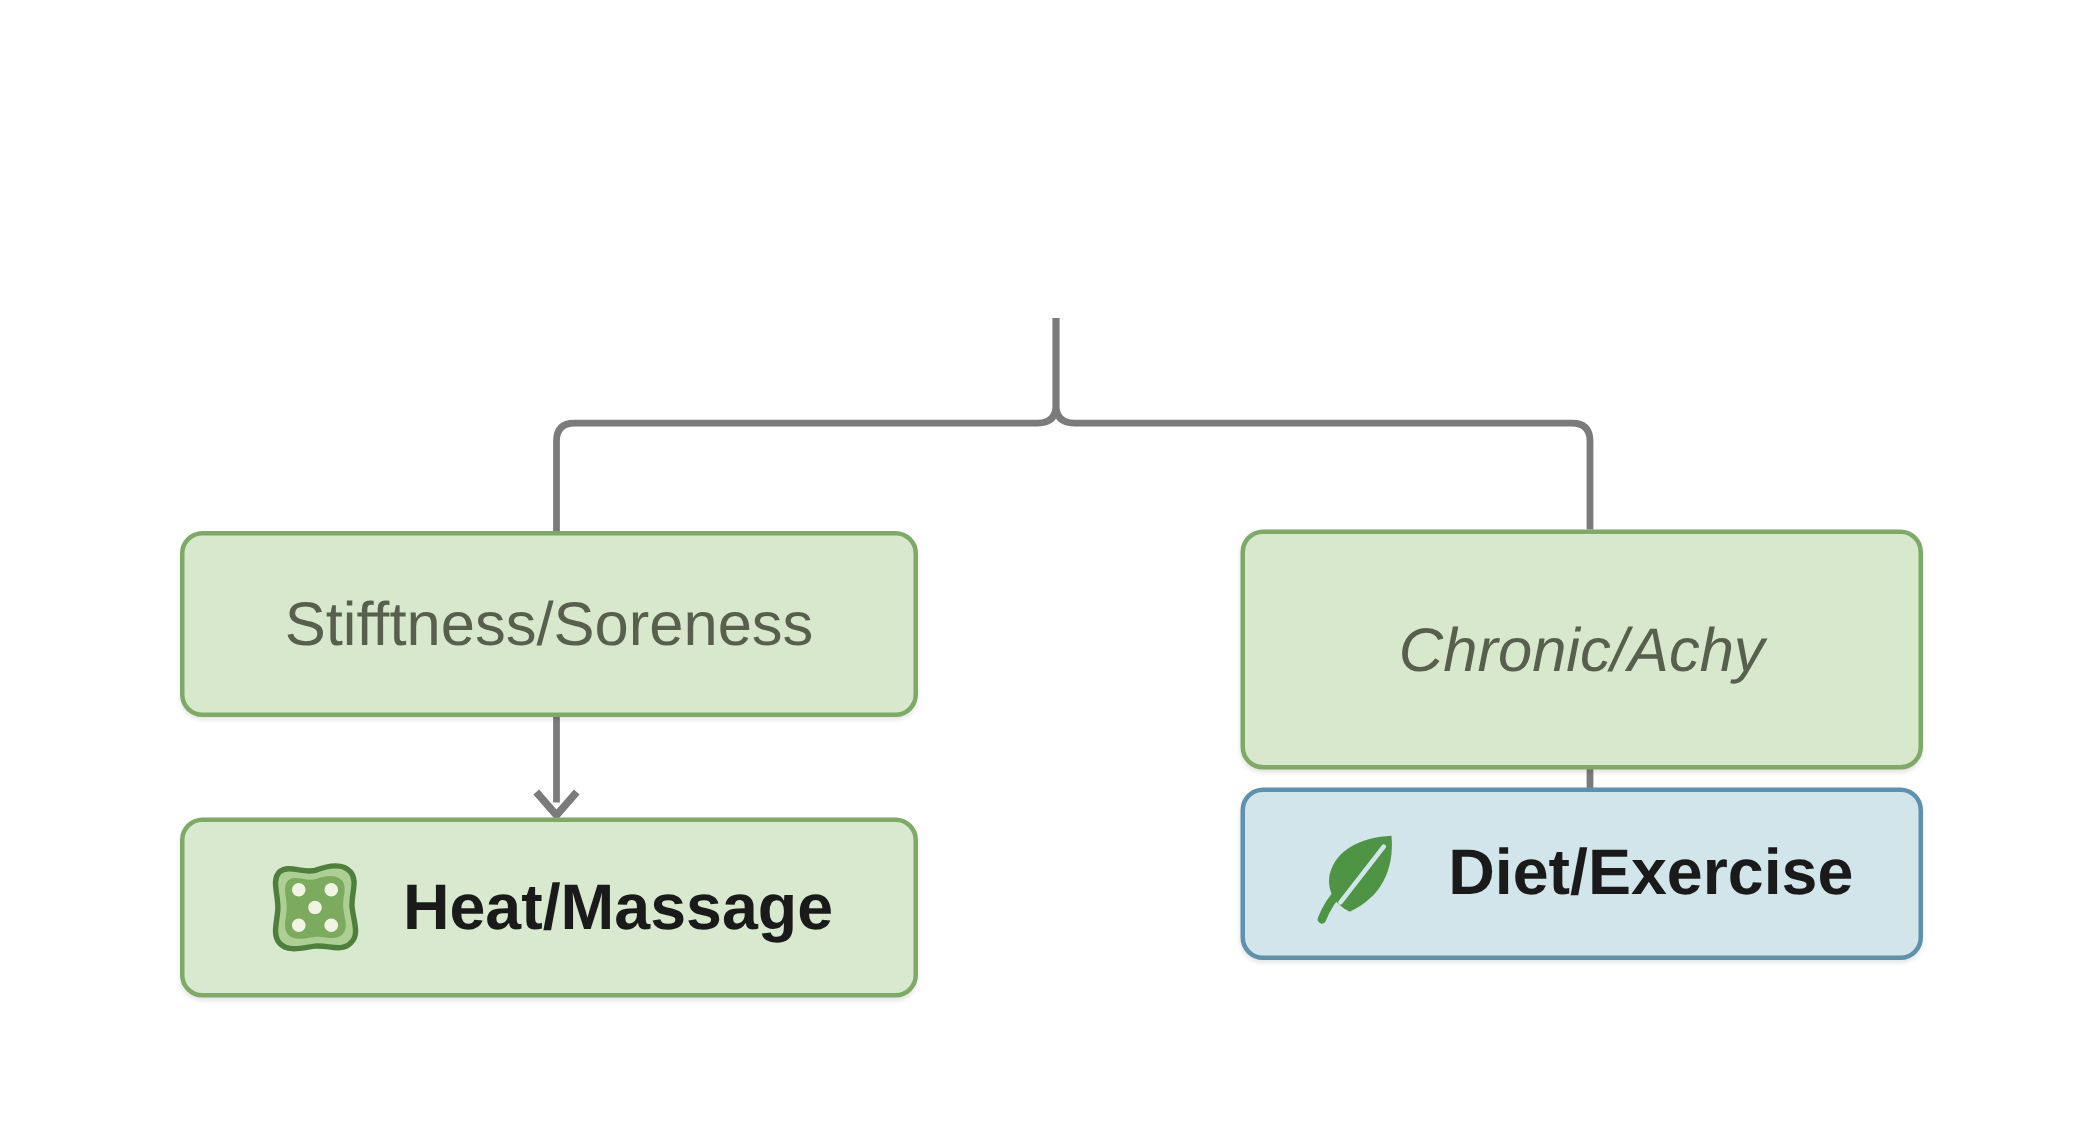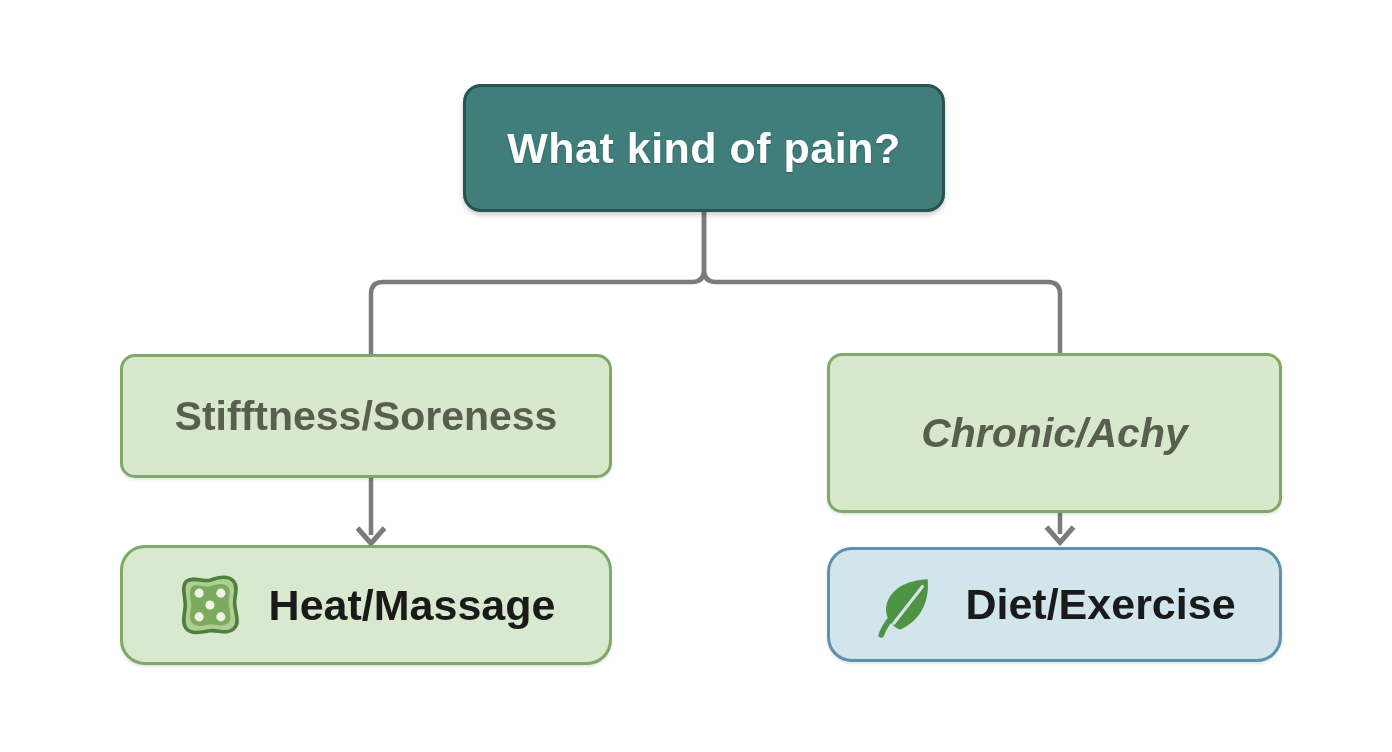--- a/index.html
+++ b/index.html
@@ -44,35 +44,35 @@
     background: #d7e8cc;
     border: 3px solid #7fa966;
     border-radius: 15px;
     box-shadow: 0 2px 3px rgba(0,0,0,0.10);
   }
   .branch-left  { left: 120px; top: 354px; width: 492px; height: 124px; }
   .branch-right { left: 827px; top: 353px; width: 455px; height: 160px; }
   .branch-label {
     color: #585f4e;
     font-size: 41px;
-    font-weight: 700;
+    font-weight: 400;
   }
   .italic { font-style: italic; }
   .node-outcome {
-    border-radius: 25px;
+    border-radius: 15px;
     gap: 26px;
     box-shadow: 0 2px 3px rgba(0,0,0,0.10);
   }
   .outcome-left {
     left: 120px; top: 545px; width: 492px; height: 120px;
     background: #d8e9cf;
     border: 3px solid #7fa966;
   }
   .outcome-right {
-    left: 827px; top: 547px; width: 455px; height: 115px;
+    left: 827px; top: 525px; width: 455px; height: 115px;
     background: #d2e5ea;
     border: 3px solid #5e92ac;
   }
   .outcome-label {
     color: #1a1a1a;
     font-size: 43px;
     font-weight: 700;
   }
   .icon { display: flex; align-items: center; justify-content: center; }
   .icon svg { display: block; }
@@ -90,23 +90,20 @@
         <path d="M371 478 L371 535"></path>
         <path d="M357.5 528 L371 543.5 L384.5 528" stroke-width="5"></path>
       </g>
       <g>
         <path d="M1060 477 L1060 534"></path>
         <path d="M1046.5 527 L1060 542.5 L1073.5 527" stroke-width="5"></path>
       </g>
     </g>
   </svg>
 
-  <div class="node node-root">
-    <span class="root-label">What kind of pain?</span>
-  </div>
 
   <div class="node node-branch branch-left">
     <span class="branch-label">Stifftness/Soreness</span>
   </div>
 
   <div class="node node-branch branch-right">
     <span class="branch-label italic">Chronic/Achy</span>
   </div>
 
   <div class="node node-outcome outcome-left">

